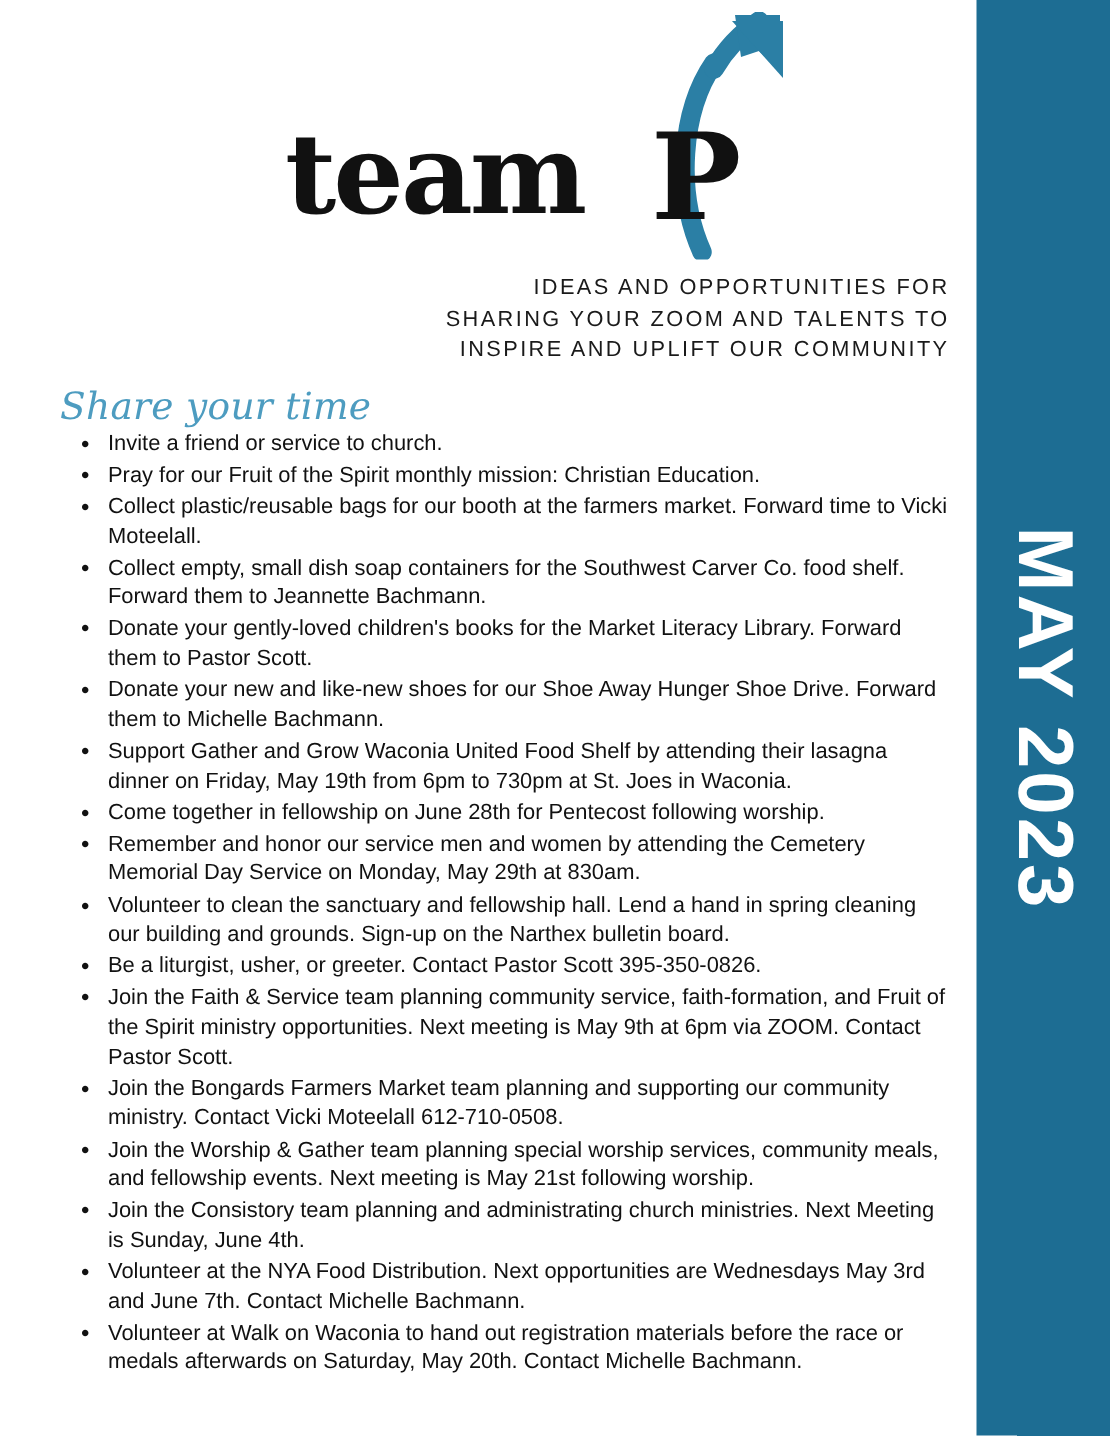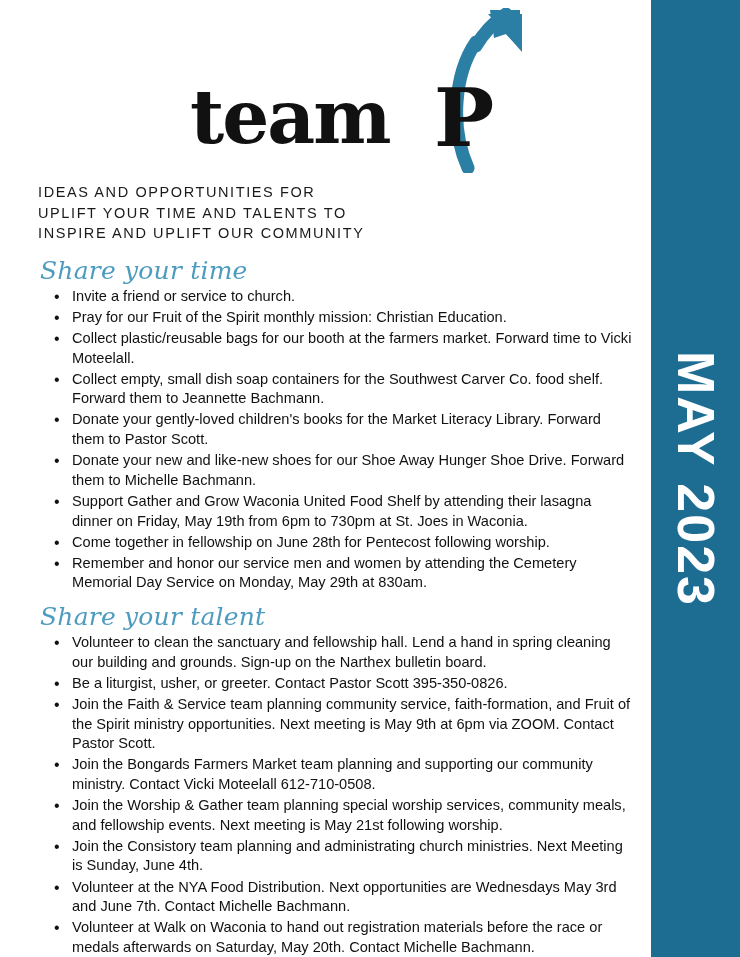--- a/index.html
+++ b/index.html
@@ -81,21 +81,21 @@
   }
   .logo-arrow {
     position: absolute;
     left: 398px;
     top: 0px;
     width: 110px;
     height: 165px;
   }
   
   .tagline {
-    text-align: left;
+    text-align: right;
     font-family: "Liberation Sans", sans-serif;
     font-size: 14.5px;
     letter-spacing: 1.6px;
     color: #1a1a1a;
     line-height: 1.42;
     font-weight: 500;
     margin: 2px 0 0 8px;
   }
   .tagline div {
     white-space: nowrap;
@@ -149,38 +149,37 @@
         <path d="M48 38 C55 26, 66 14, 78 6" fill="none" stroke="#2b7fa5" stroke-width="13" stroke-linecap="round"></path>
         <polygon points="62,2 92,2 92,40 78,26 66,30" fill="#2b7fa5"></polygon>
         <path d="M60 6 L94 6 L94 44" fill="#2b7fa5"></path>
       </svg>
       <div class="logo-team">team</div>
       <div class="logo-up">P</div>
     </div>
 
     <div class="tagline">
       <div>IDEAS AND OPPORTUNITIES FOR</div>
-      <div>UPLIFT YOUR TIME AND TALENTS TO</div>
+      <div>SHARING YOUR ZOOM AND TALENTS TO</div>
       <div>INSPIRE AND UPLIFT OUR COMMUNITY</div>
     </div>
 
     <div class="section-head">Share your time</div>
     <ul class="items">
       <li>Invite a friend or service to church.</li>
       <li>Pray for our Fruit of the Spirit monthly mission:  Christian Education.</li>
       <li>Collect plastic/reusable bags for our booth at the farmers market.  Forward time to Vicki Moteelall.</li>
       <li>Collect empty, small dish soap containers for the Southwest Carver Co. food shelf.  Forward them to Jeannette Bachmann.</li>
       <li>Donate your gently-loved children's books for the Market Literacy Library.  Forward them to Pastor Scott.</li>
       <li>Donate your new and like-new shoes for our Shoe Away Hunger Shoe Drive.  Forward them to Michelle Bachmann.</li>
       <li>Support Gather and Grow Waconia United Food Shelf by attending their lasagna dinner on Friday, May 19th from 6pm to 730pm at St. Joes in Waconia.</li>
       <li>Come together in fellowship on June 28th for Pentecost following worship.</li>
       <li>Remember and honor our service men and women by attending the Cemetery Memorial Day Service on Monday, May 29th at 830am.</li>
     </ul>
 
-    <div class="section-head second">Share your talent</div>
     <ul class="items">
       <li>Volunteer to clean the sanctuary and fellowship hall.  Lend a hand in spring cleaning our building and grounds. Sign-up on the Narthex bulletin board.</li>
       <li>Be a liturgist, usher, or greeter.  Contact Pastor Scott 395-350-0826.</li>
       <li>Join the Faith &amp; Service team planning community service, faith-formation, and Fruit of the Spirit ministry opportunities.  Next meeting is May 9th at 6pm via ZOOM. Contact Pastor Scott.</li>
       <li>Join the Bongards Farmers Market team planning and supporting our community ministry.  Contact Vicki Moteelall 612-710-0508.</li>
       <li>Join the Worship &amp; Gather team planning special worship services, community meals, and fellowship events.  Next meeting is May 21st following worship.</li>
       <li>Join the Consistory team planning and administrating church ministries. Next Meeting is Sunday, June 4th.</li>
       <li>Volunteer at the NYA Food Distribution.  Next opportunities are Wednesdays May 3rd and June 7th.  Contact Michelle Bachmann.</li>
       <li>Volunteer at Walk on Waconia to hand out registration materials before the race or medals afterwards on Saturday, May 20th.  Contact Michelle Bachmann.</li>
     </ul>

